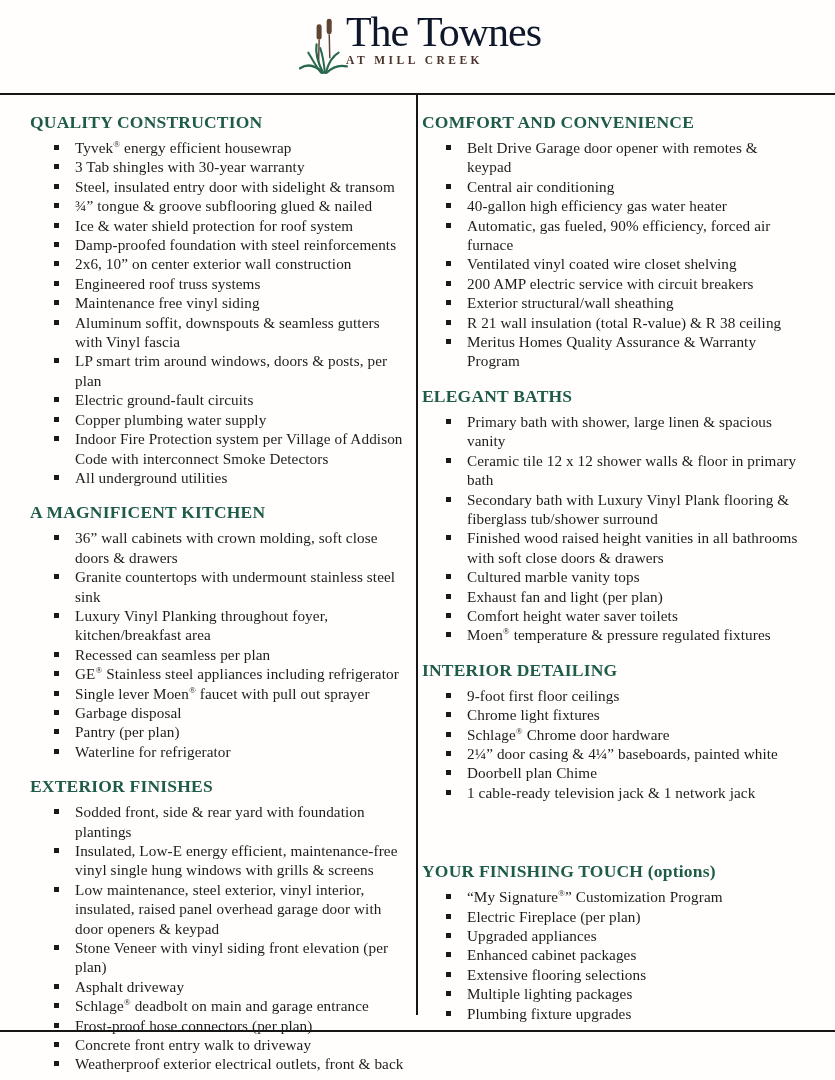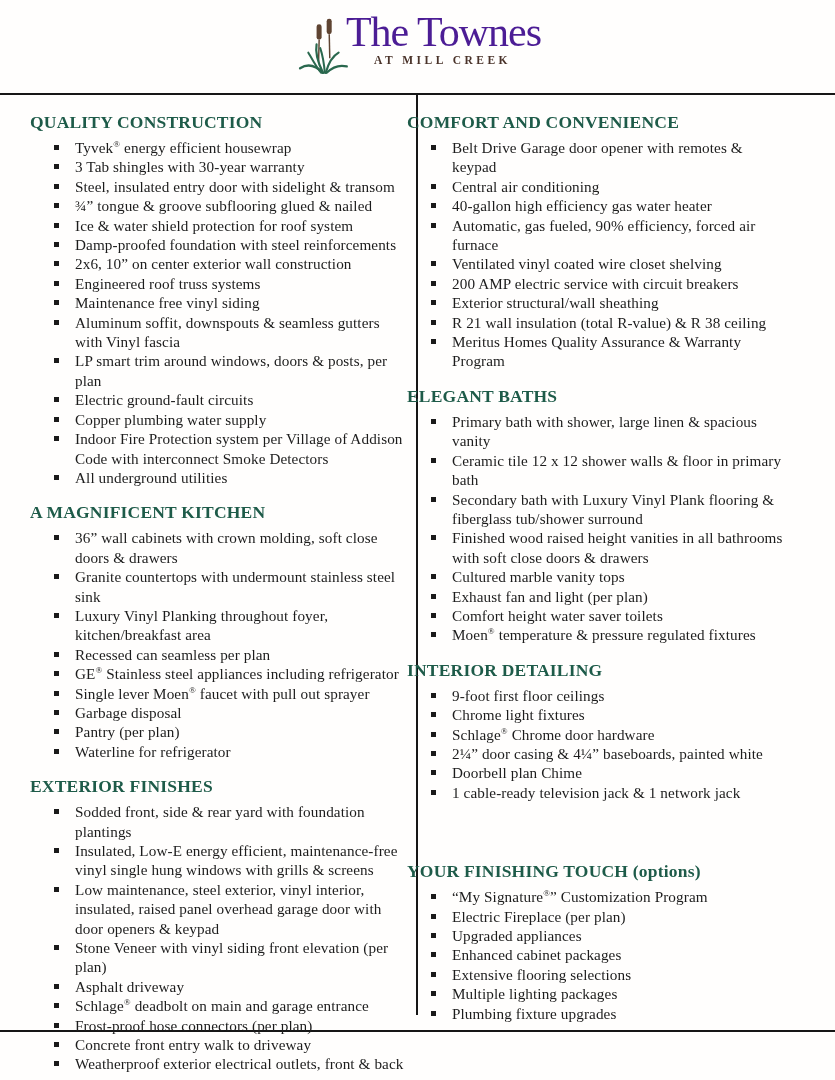--- a/index.html
+++ b/index.html
@@ -14,35 +14,35 @@
   }
   
   .logo-wrap{
     position:absolute;top:8px;left:0;width:835px;height:80px;
     display:flex;justify-content:center;align-items:flex-start;
   }
   .cattail-svg{width:58px;height:66px;margin-top:8px;margin-right:-6px;flex:0 0 auto;}
   .logo-text{display:flex;flex-direction:column;}
   .logo-title{
     font-size:42px;line-height:1.15;letter-spacing:-1px;
-    color:#4c1d95;white-space:nowrap;
+    color:#0f172a;white-space:nowrap;
   }
   .logo-subtitle{
     font-size:11.5px;font-weight:bold;letter-spacing:3.5px;
-    color:#4a332a;text-align:center;margin-top:-2px;padding-right:2px;
+    color:#4a332a;text-align:left;margin-top:-2px;padding-right:2px;
     white-space:nowrap;
   }
   
   .rule-top{position:absolute;top:93px;left:0;width:835px;height:2px;background:#161616;}
   .rule-bottom{position:absolute;top:1030px;left:0;width:835px;height:2px;background:#161616;}
   .v-divider{position:absolute;top:95px;left:416px;width:2px;height:920px;background:#161616;}
   
   .col{position:absolute;top:95px;}
   .col-left{left:30px;width:378px;}
-  .col-right{left:407px;width:378px;}
+  .col-right{left:422px;width:378px;}
   section h2{
     color:#1e5b49;
     font-size:17.5px;line-height:22px;
     margin:14px 0 5px 0;
     letter-spacing:0.2px;
   }
   .col section:first-child h2{margin-top:16px;}
   .col-right section:nth-child(4) h2{margin-top:58px;}
   ul{list-style:none;margin:0;padding:0;}
   li{

